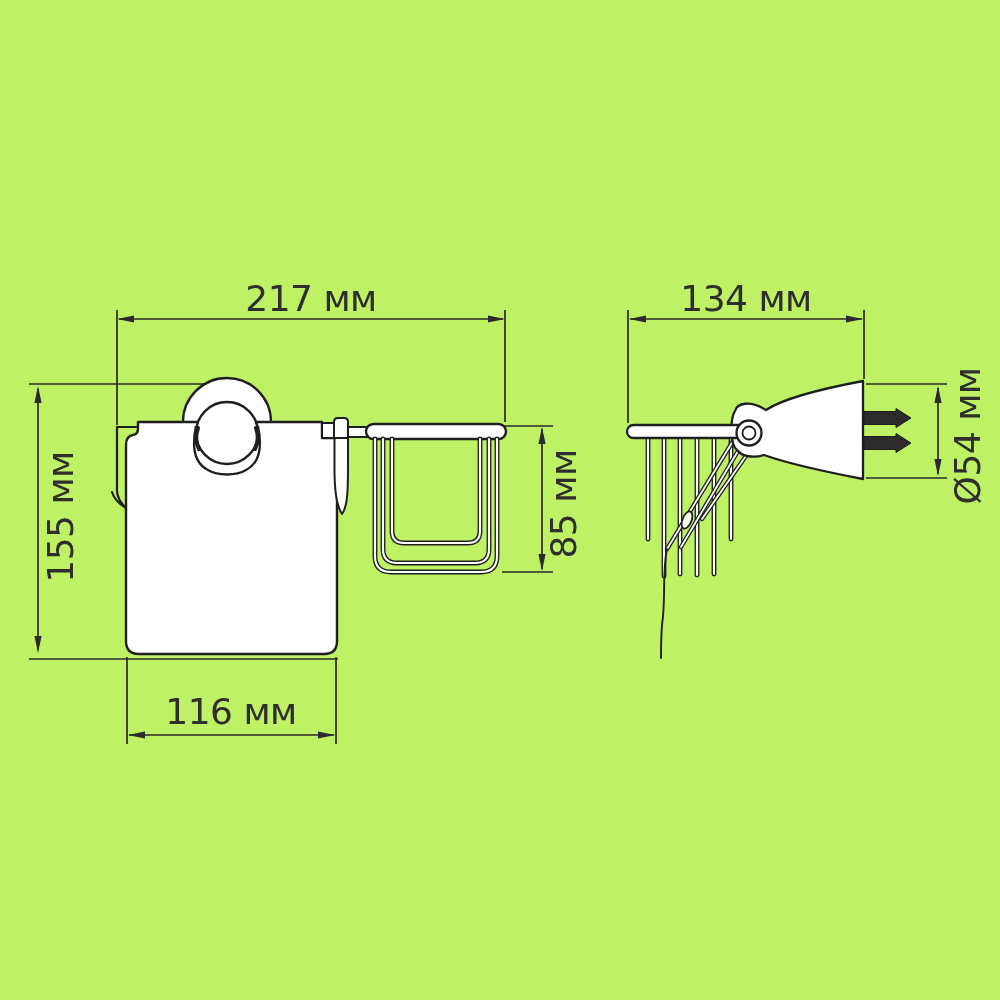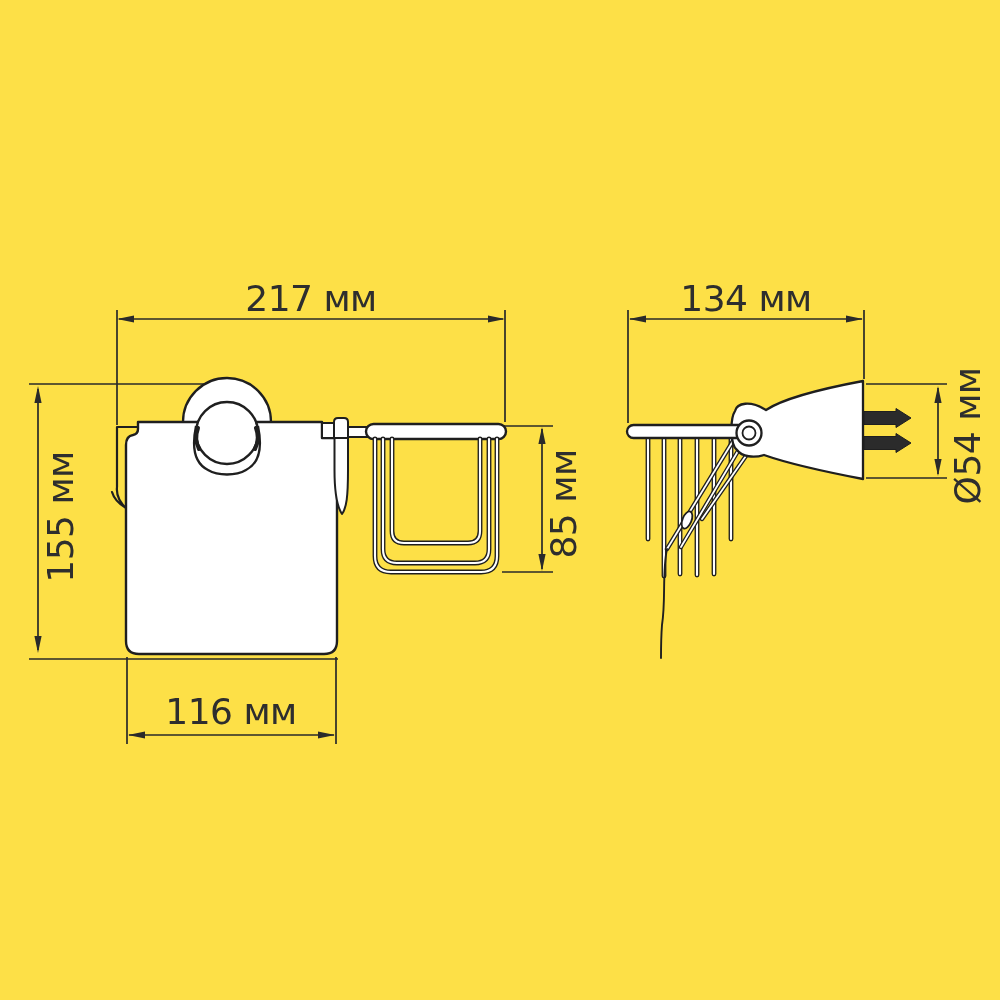--- a/index.html
+++ b/index.html
@@ -1,17 +1,17 @@
 <!DOCTYPE html>
 <html><head>
 <meta charset="utf-8">
 <style>
   html,body { margin:0; padding:0; background:#ffffff; }
   #canvas {
-    position:relative; width:1000px; height:1000px; background:#fde047;
+    position:relative; width:1000px; height:1000px; background:#bef264;
     font-family:"DejaVu Sans","Liberation Sans",sans-serif;
   }
   svg { display:block; }
   .outline  { fill:#ffffff; stroke:#1f1f1f; stroke-width:2.3; stroke-linejoin:round; }
   .outline2 { fill:#ffffff; stroke:#1f1f1f; stroke-width:2;   stroke-linejoin:round; }
   .cline    { fill:none;    stroke:#1f1f1f; stroke-width:2.2; stroke-linecap:round; stroke-linejoin:round; }
   .crescent { fill:none;    stroke:#1f1f1f; stroke-width:4;   stroke-linecap:round; }
   .wireB    { fill:none;    stroke:#1f1f1f; stroke-width:4.8; stroke-linecap:round; stroke-linejoin:round; }
   .wireW    { fill:none;    stroke:#ffffff; stroke-width:2.1; stroke-linecap:round; stroke-linejoin:round; }
   .diagB    { fill:none;    stroke:#1f1f1f; stroke-width:4.4; stroke-linecap:round; }

